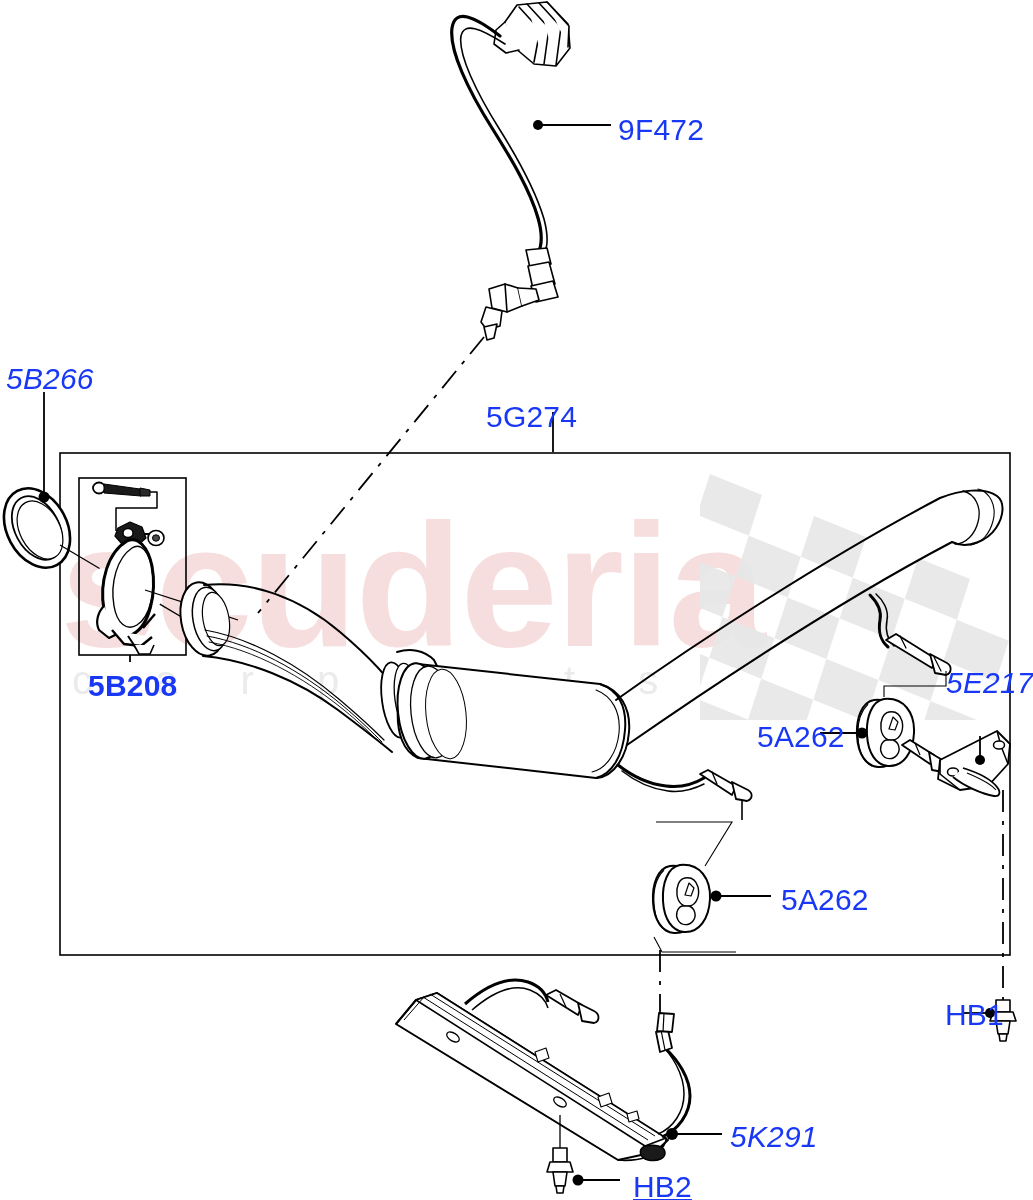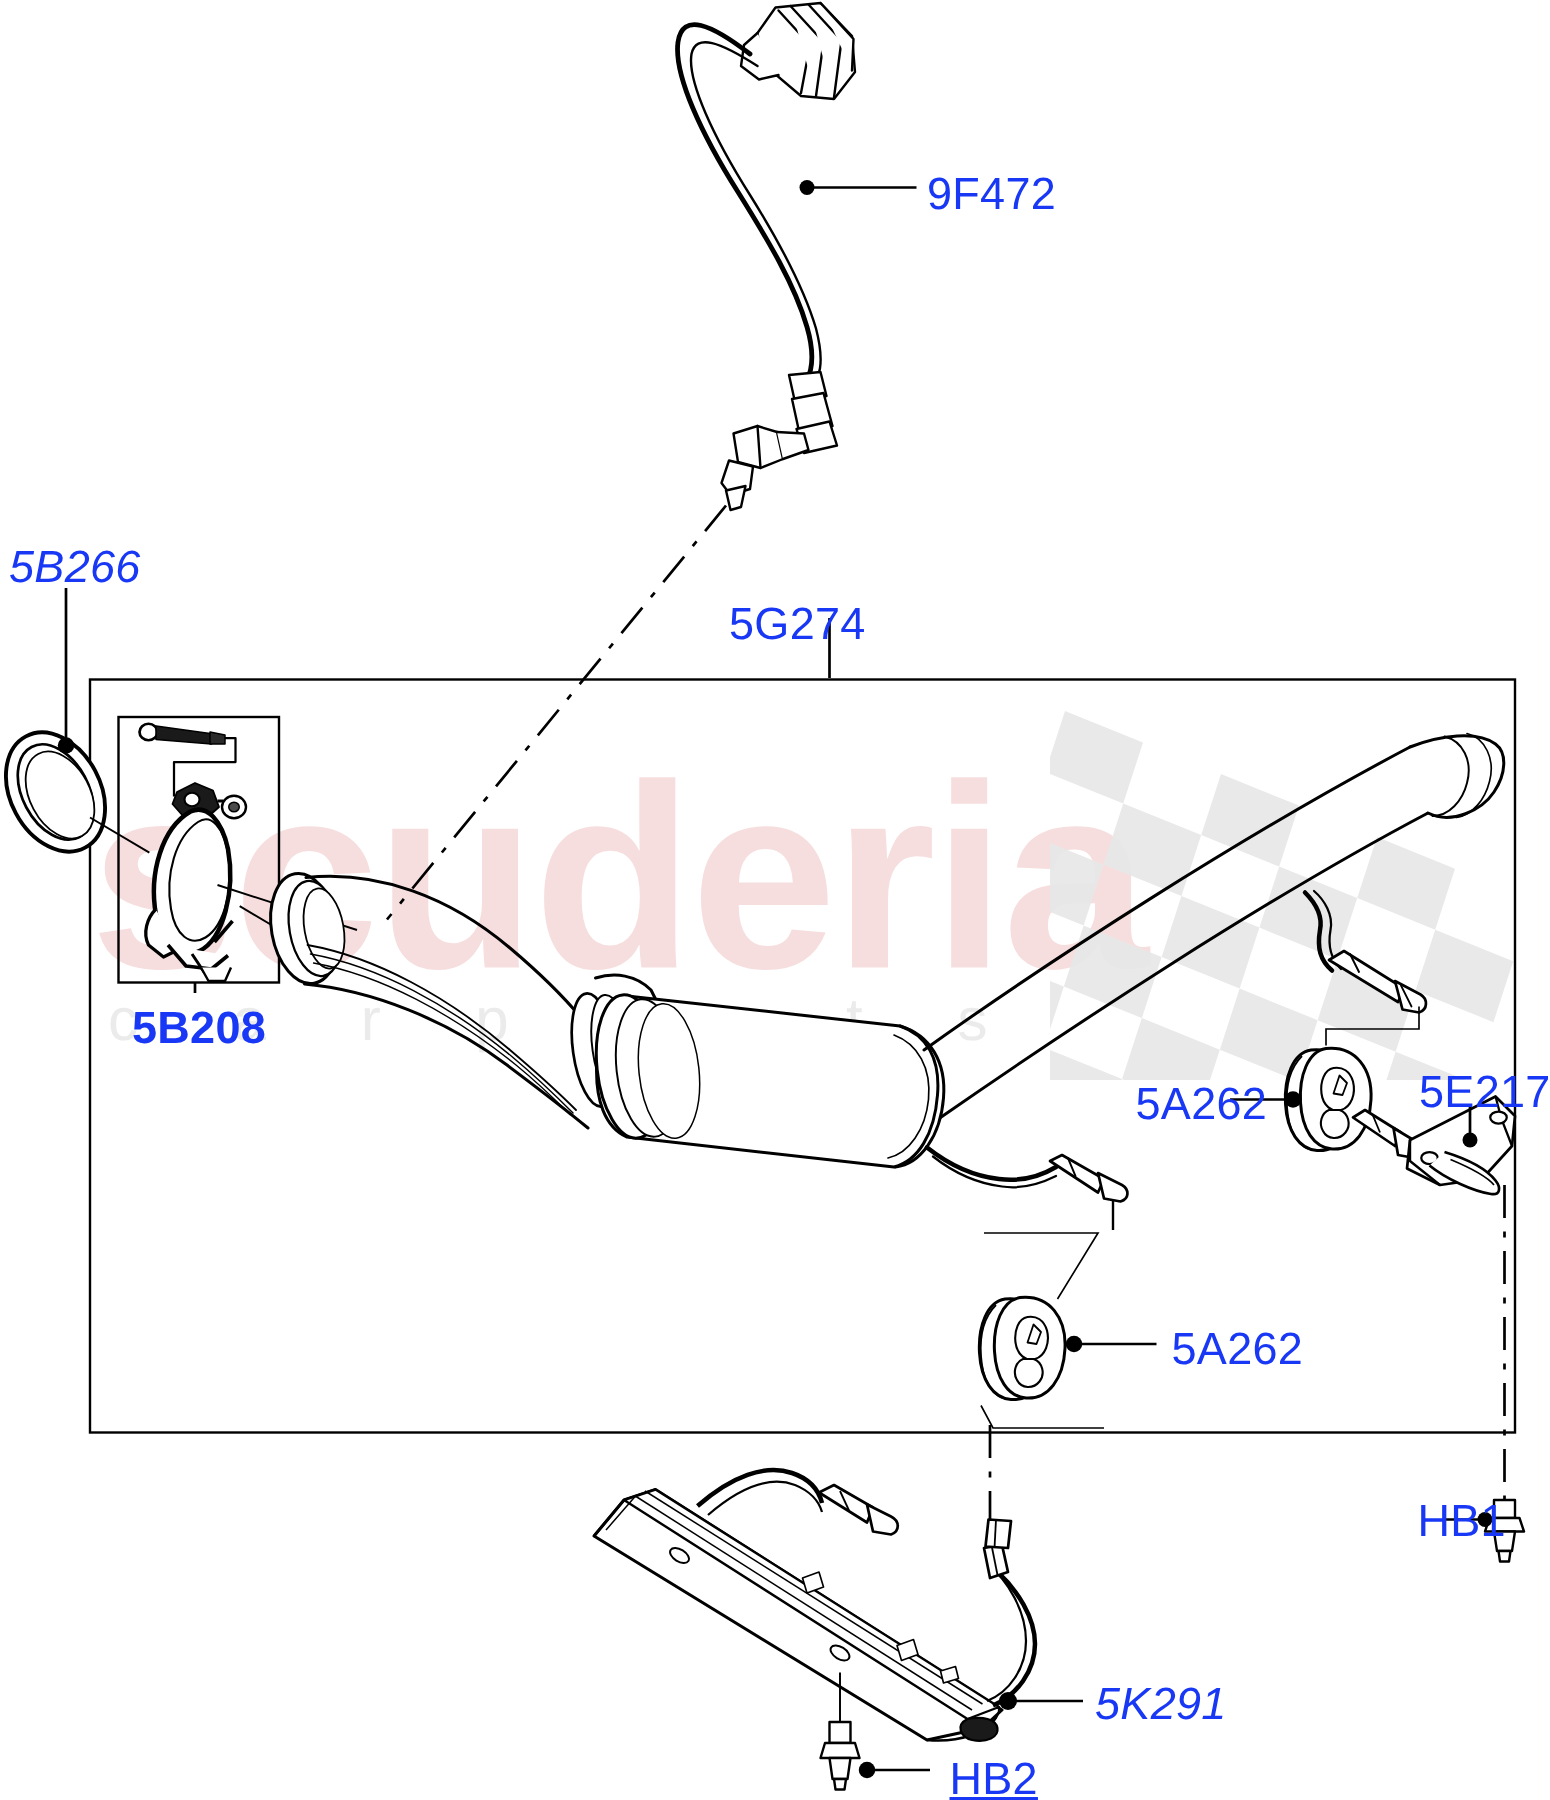--- a/index.html
+++ b/index.html
@@ -376,21 +376,21 @@
   </svg>
 
   <div class="pn-label" style="left:618px; top:115px;">9F472</div>
 
   <div class="pn-label" style="left:6px; top:364px;font-style:italic;">5B266</div>
 
   <div class="pn-label" style="left:486px; top:383px;margin-top:19px;">5G274</div>
 
   <div class="pn-label" style="left:88px; top:671px;font-weight:bold;">5B208</div>
 
-  <div class="pn-label" style="left:946px; top:714px;">5E217</div>
+  <div class="pn-label" style="left:946px; top:668px;font-style:italic;">5E217</div>
 
   <div class="pn-label" style="left:757px; top:722px;">5A262</div>
 
   <div class="pn-label" style="left:781px; top:885px;">5A262</div>
 
   <div class="pn-label" style="left:945px; top:1000px;">HB1</div>
 
   <div class="pn-label" style="left:730px; top:1122px;font-style:italic;">5K291</div>
 
   <div class="pn-label" style="left:633px; top:1172px;text-decoration:underline;">HB2</div>

